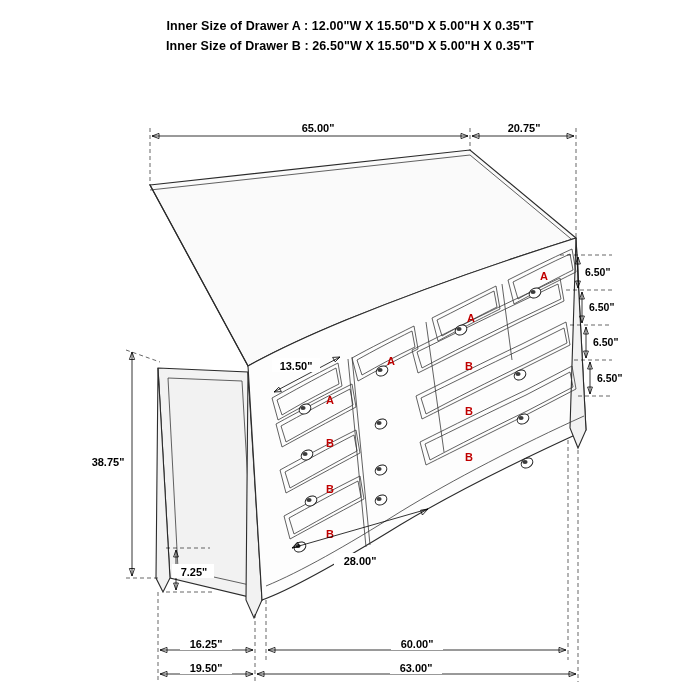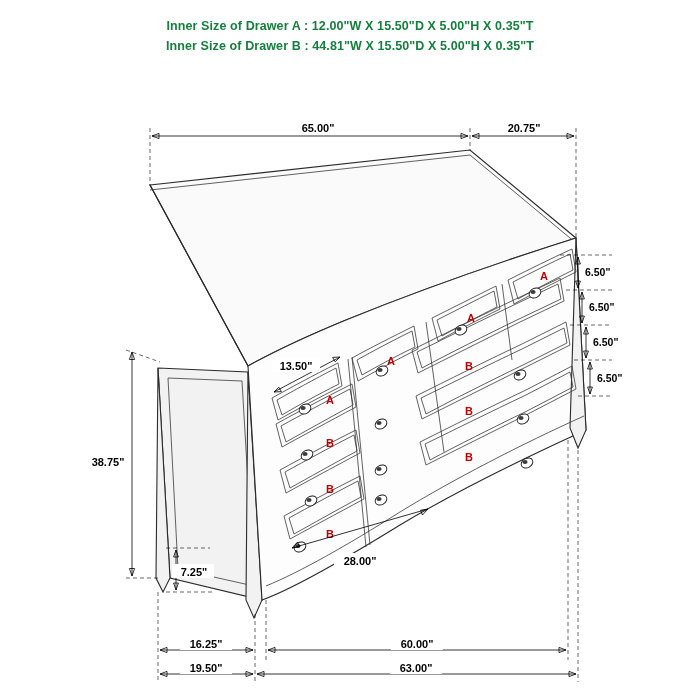--- a/index.html
+++ b/index.html
@@ -25,21 +25,21 @@
     top: 16px;
     left: 0;
     width: 700px;
     text-align: center;
   }
   .header .line {
     font-size: 12.5px;
     font-weight: bold;
     letter-spacing: 0.1px;
     line-height: 20px;
-    color: #15803d;
+    color: #000000;
   }
   svg.diagram {
     position: absolute;
     left: 0;
     top: 0;
     width: 700px;
     height: 700px;
   }
   .dimtxt {
     font-family: "Liberation Sans", sans-serif;
@@ -107,21 +107,21 @@
     stroke: none;
   }
 </style>
 </head>
 <body>
 
 <div id="page">
 
   <div class="header">
     <div class="line">Inner Size of Drawer A : 12.00"W X 15.50"D X 5.00"H X 0.35"T</div>
-    <div class="line">Inner Size of Drawer B : 44.81"W X 15.50"D X 5.00"H X 0.35"T</div>
+    <div class="line">Inner Size of Drawer B : 26.50"W X 15.50"D X 5.00"H X 0.35"T</div>
   </div>
 
   <svg class="diagram" viewBox="0 0 700 700">
 
     <g>
 
       <line class="extline" x1="150" y1="128" x2="150" y2="185"></line>
       <line class="extline" x1="470" y1="128" x2="470" y2="150"></line>
       <line class="extline" x1="576" y1="128" x2="576" y2="238"></line>
 

